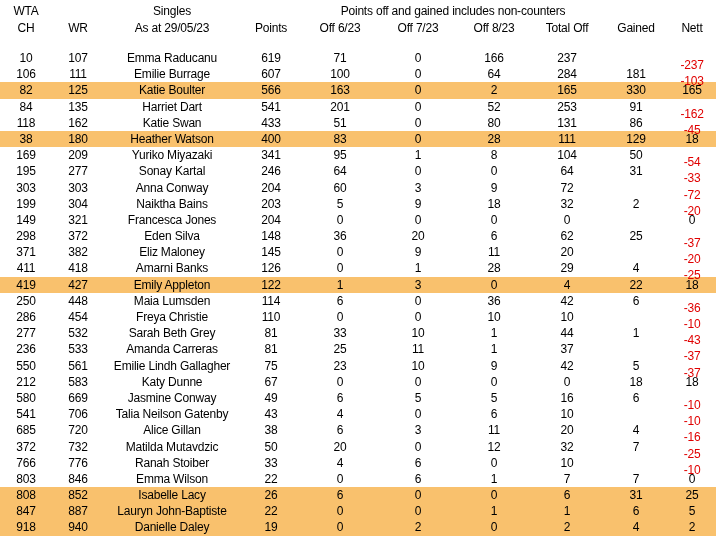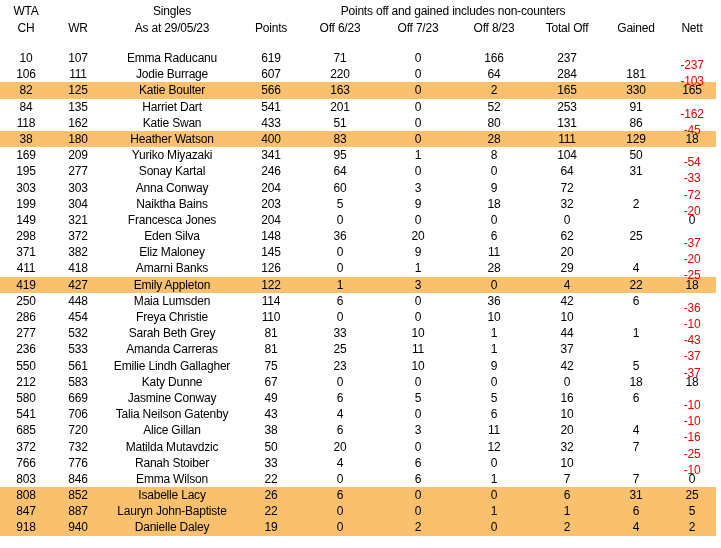--- a/index.html
+++ b/index.html
@@ -75,23 +75,23 @@
         <div class="cell">71</div>
         <div class="cell">0</div>
         <div class="cell">166</div>
         <div class="cell">237</div>
         <div class="cell"></div>
         <div class="cell neg">-237</div>
       </div>
       <div class="grid-row data-row">
         <div class="cell">106</div>
         <div class="cell">111</div>
-        <div class="cell">Jodie Burrage</div>
+        <div class="cell">Emilie Burrage</div>
         <div class="cell">607</div>
-        <div class="cell">220</div>
+        <div class="cell">100</div>
         <div class="cell">0</div>
         <div class="cell">64</div>
         <div class="cell">284</div>
         <div class="cell">181</div>
         <div class="cell neg">-103</div>
       </div>
       <div class="grid-row data-row hl">
         <div class="cell">82</div>
         <div class="cell">125</div>
         <div class="cell">Katie Boulter</div>

